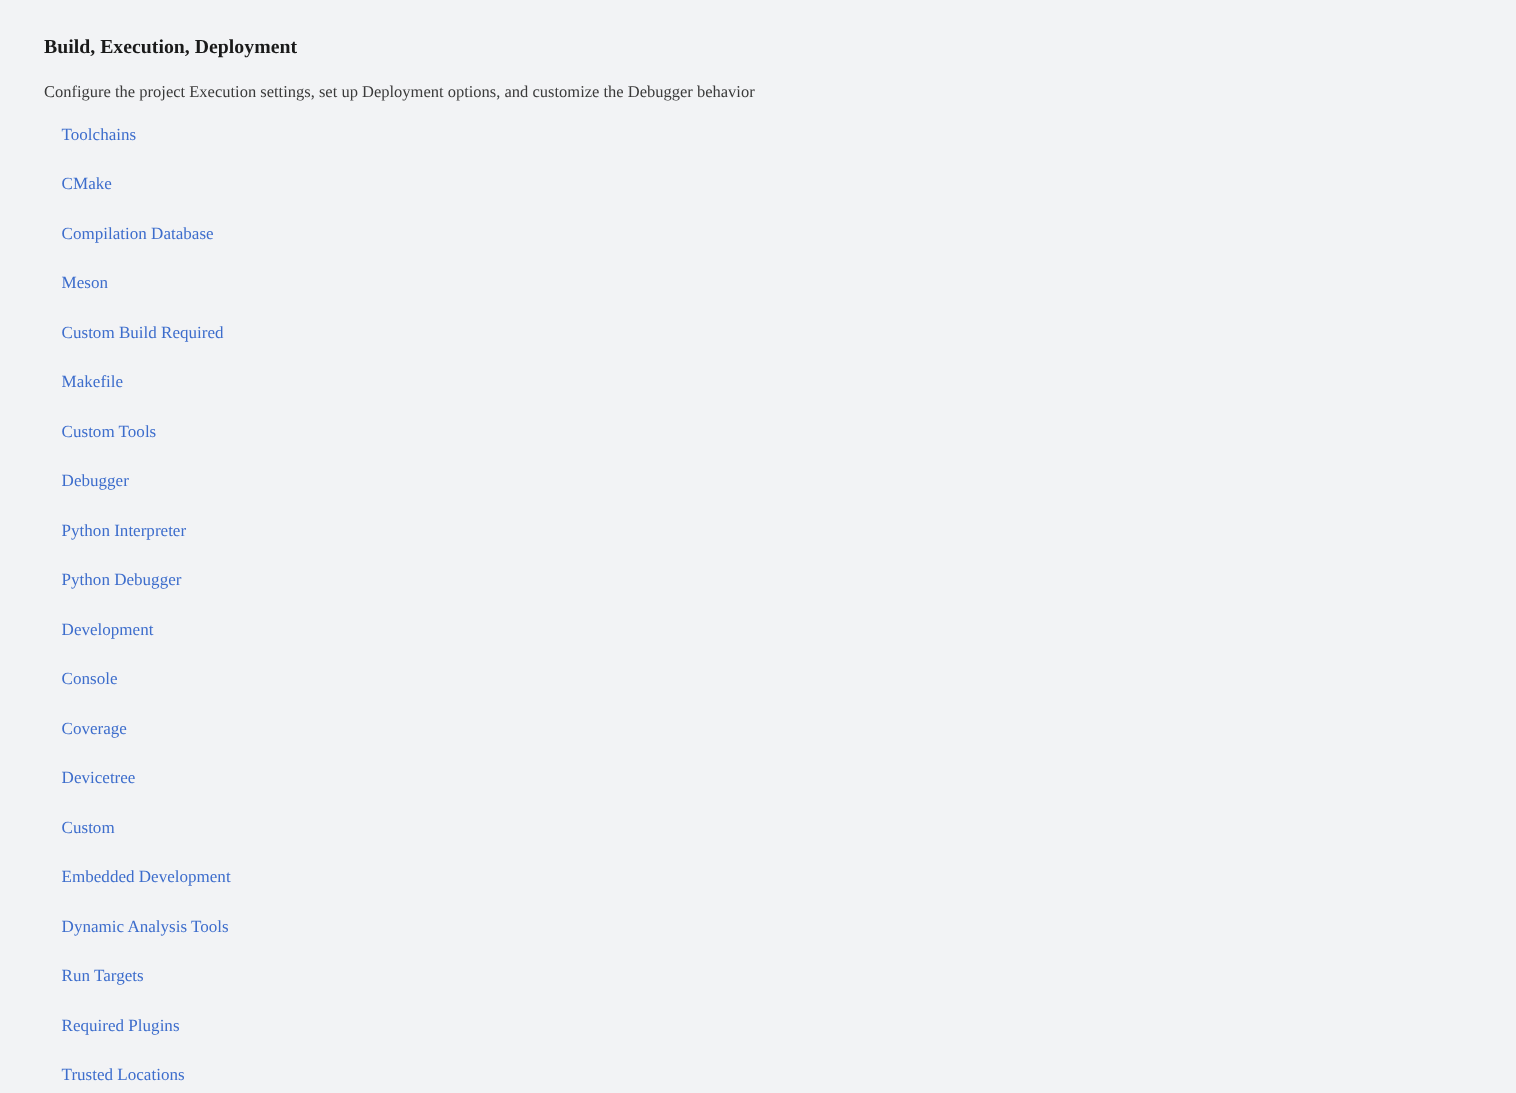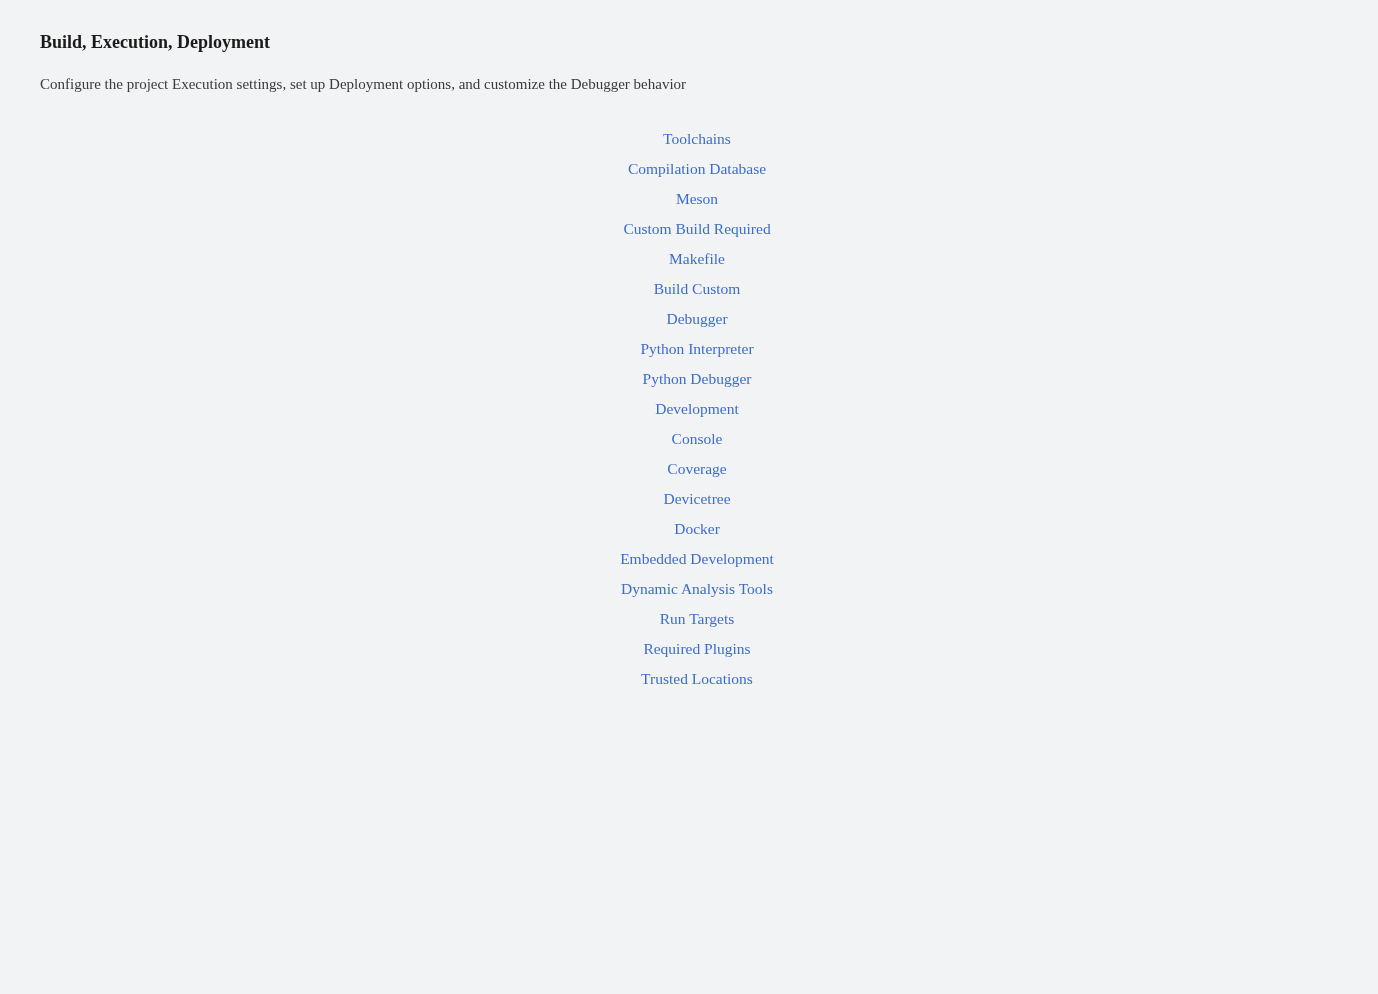--- a/index.html
+++ b/index.html
@@ -25,30 +25,29 @@
     .page-title {
       font-size: 18px;
       font-weight: 700;
       color: #1a1a1a;
       margin-bottom: 20px;
     }
 
     .page-description {
       font-size: 15px;
       color: #3a3a3a;
-      margin-bottom: 28px;
+      margin-bottom: 12px;
       line-height: 1.5;
     }
 
     .nav-list {
       list-style: none;
       display: flex;
       flex-direction: column;
-      gap: 0;
-      text-align: center;
+      gap: 15px;
     }
 
     .nav-item {
       padding: 6px 0 6px 16px;
     }
 
     .nav-link {
       color: #3d6dcc;
       font-size: 15.5px;
       text-decoration: none;
@@ -59,32 +58,33 @@
 </head>
 <body>
 
 <div class="page-container">
   <h1 class="page-title">Build, Execution, Deployment</h1>
 
   <p class="page-description">Configure the project Execution settings, set up Deployment options, and customize the Debugger behavior</p>
 
   <ul class="nav-list" id="nav-list">
   <li class="nav-item"><a class="nav-link" href="#">Toolchains</a></li>
+      <li class="nav-item"><a class="nav-link" href="#">CMake</a></li>
       <li class="nav-item"><a class="nav-link" href="#">Compilation Database</a></li>
       <li class="nav-item"><a class="nav-link" href="#">Meson</a></li>
       <li class="nav-item"><a class="nav-link" href="#">Custom Build Required</a></li>
       <li class="nav-item"><a class="nav-link" href="#">Makefile</a></li>
-      <li class="nav-item"><a class="nav-link" href="#">Build Custom</a></li>
+      <li class="nav-item"><a class="nav-link" href="#">Custom Tools</a></li>
       <li class="nav-item"><a class="nav-link" href="#">Debugger</a></li>
       <li class="nav-item"><a class="nav-link" href="#">Python Interpreter</a></li>
       <li class="nav-item"><a class="nav-link" href="#">Python Debugger</a></li>
       <li class="nav-item"><a class="nav-link" href="#">Development</a></li>
       <li class="nav-item"><a class="nav-link" href="#">Console</a></li>
       <li class="nav-item"><a class="nav-link" href="#">Coverage</a></li>
       <li class="nav-item"><a class="nav-link" href="#">Devicetree</a></li>
-      <li class="nav-item"><a class="nav-link" href="#">Docker</a></li>
+      <li class="nav-item"><a class="nav-link" href="#">Custom</a></li>
       <li class="nav-item"><a class="nav-link" href="#">Embedded Development</a></li>
       <li class="nav-item"><a class="nav-link" href="#">Dynamic Analysis Tools</a></li>
       <li class="nav-item"><a class="nav-link" href="#">Run Targets</a></li>
       <li class="nav-item"><a class="nav-link" href="#">Required Plugins</a></li>
       <li class="nav-item"><a class="nav-link" href="#">Trusted Locations</a></li>
     </ul>
 </div>
 
 </body></html>

